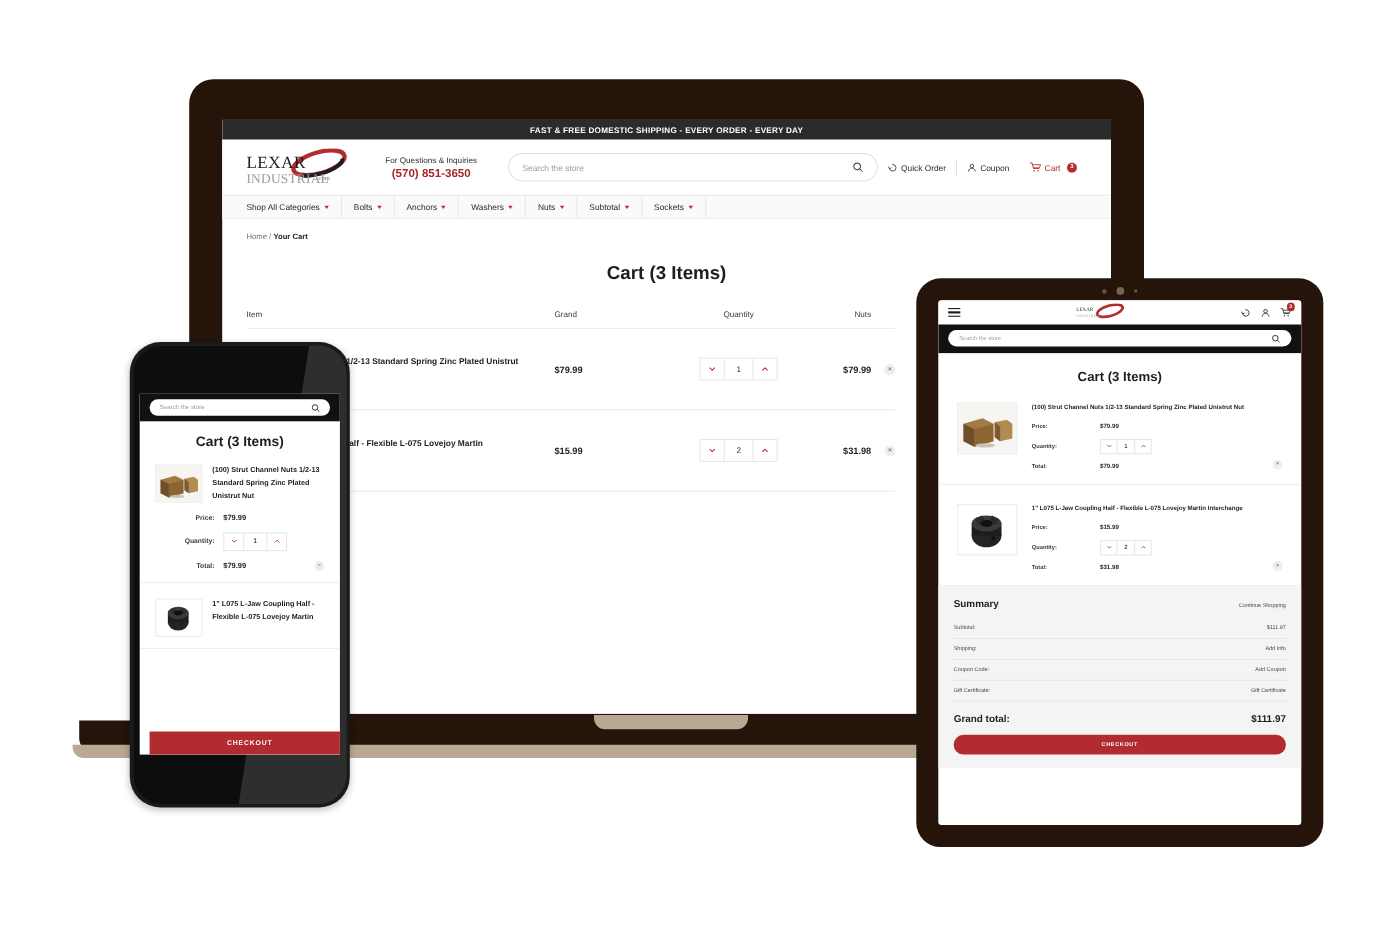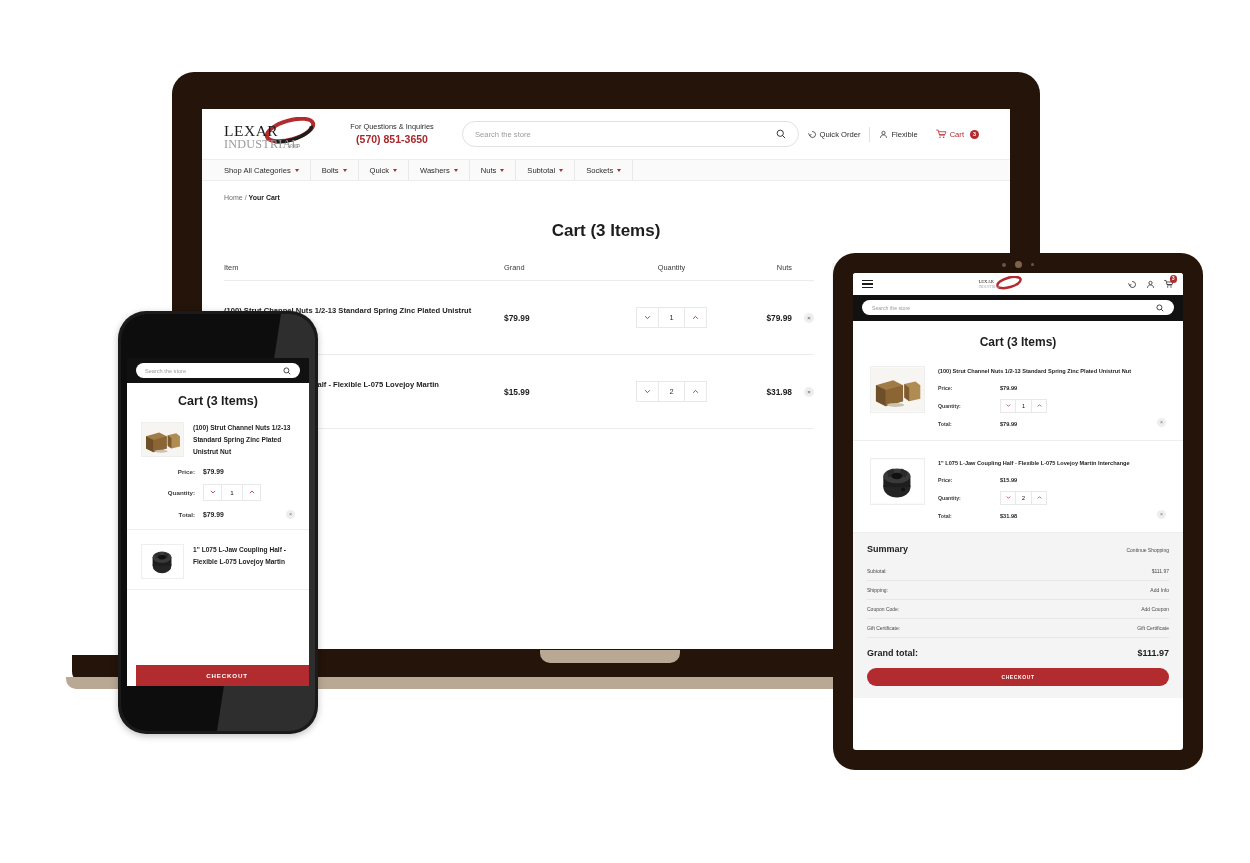--- a/index.html
+++ b/index.html
@@ -249,20 +249,21 @@
 <div id="stage">
 
   <div id="laptop">
     <div class="lap-base"></div>
     <div class="lap-base2"></div>
     <div class="lap-lid"></div>
     <div class="lap-notch"></div>
 
     <div class="lap-screen">
 
+      <div class="promo-bar">FAST &amp; FREE DOMESTIC SHIPPING - EVERY ORDER - EVERY DAY</div>
 
       <div class="site-header">
         <div class="logo-wrap">
           <svg class="logo-swoosh" viewBox="0 0 56 28">
             <ellipse cx="28" cy="13" rx="24" ry="9.5" fill="none" stroke="#b22b2e" stroke-width="4" transform="rotate(-16 28 13)"></ellipse>
             <ellipse cx="28" cy="15" rx="22" ry="8" fill="none" stroke="#1d1d1d" stroke-width="3.6" transform="rotate(-16 28 15)" stroke-dasharray="42 100"></ellipse>
           </svg>
           <div class="logo-lexar">LEXAR</div>
           <div class="logo-ind">INDUSTRIAL</div>
           <div class="logo-com">.com</div>
@@ -288,21 +289,21 @@
               <polyline points="1.2,6.4 2.9,9.6 5.6,8.2" fill="none" stroke="#2b2b2b" stroke-width="1.3" stroke-linecap="round" stroke-linejoin="round"></polyline>
             </svg>
             <span>Quick Order</span>
           </div>
           <div class="hdr-div"></div>
           <div class="hact">
             <svg width="9" height="9" viewBox="0 0 16 16">
               <circle cx="8" cy="5.2" r="2.9" fill="none" stroke="#2b2b2b" stroke-width="1.3"></circle>
               <path d="M2.6 14c0-3.2 2.4-5.2 5.4-5.2s5.4 2 5.4 5.2" fill="none" stroke="#2b2b2b" stroke-width="1.3"></path>
             </svg>
-            <span>Flexible</span>
+            <span>Coupon</span>
           </div>
           <div class="hact">
             <svg width="11" height="10" viewBox="0 0 18 16">
               <path d="M1 1.6h2.6l2.1 8.3h8.2" fill="none" stroke="#b22b2e" stroke-width="1.3" stroke-linecap="round" stroke-linejoin="round"></path>
               <path d="M4.3 4.3h12l-1.8 4.6H5.4" fill="none" stroke="#b22b2e" stroke-width="1.3" stroke-linejoin="round"></path>
               <circle cx="6.6" cy="13.3" r="1.2" fill="#b22b2e"></circle>
               <circle cx="12.6" cy="13.3" r="1.2" fill="#b22b2e"></circle>
             </svg>
             <span class="cart-lbl">Cart</span>
             <span class="cart-badge">3</span>
@@ -313,21 +314,21 @@
       <div class="navbar">
         <div class="nav-item">
           <span>Shop All Categories</span>
           <i class="caret"></i>
         </div>
         <div class="nav-item">
           <span>Bolts</span>
           <i class="caret"></i>
         </div>
         <div class="nav-item">
-          <span>Quick</span>
+          <span>Anchors</span>
           <i class="caret"></i>
         </div>
         <div class="nav-item">
           <span>Washers</span>
           <i class="caret"></i>
         </div>
         <div class="nav-item">
           <span>Nuts</span>
           <i class="caret"></i>
         </div>

